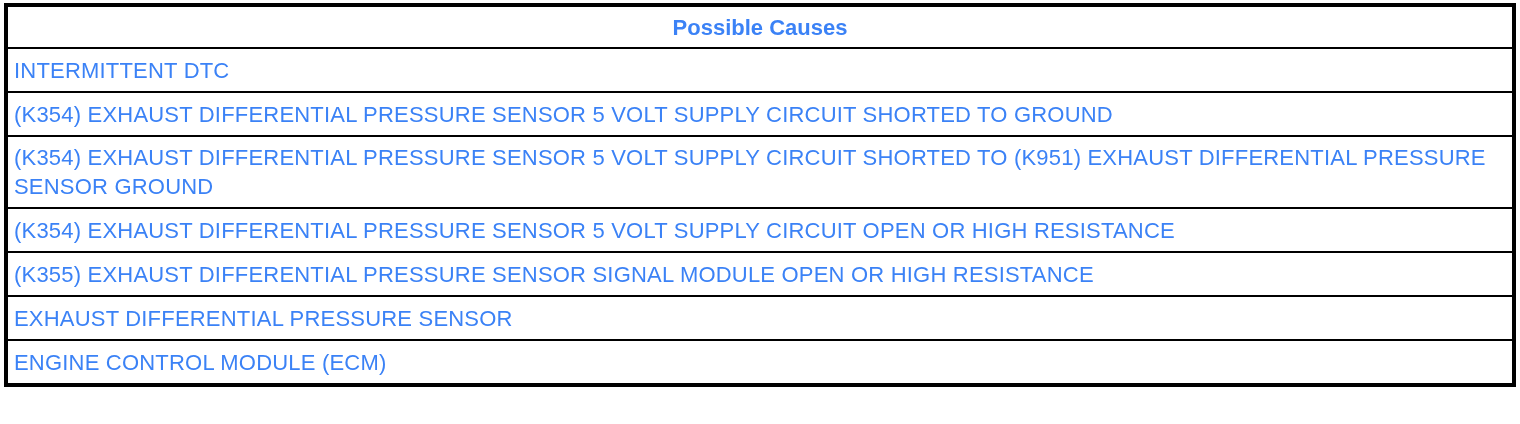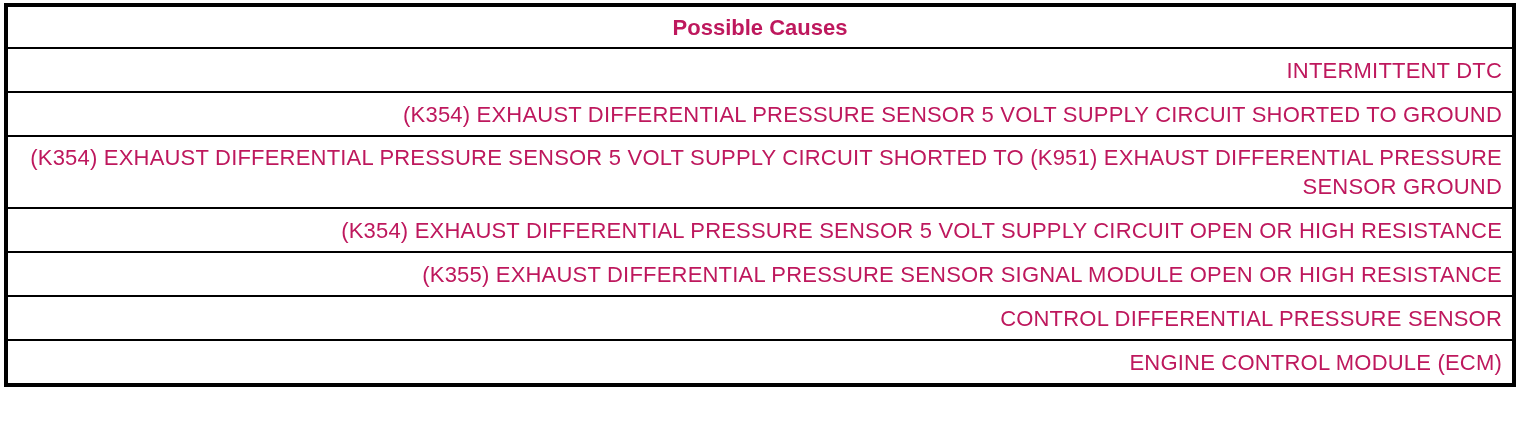--- a/index.html
+++ b/index.html
@@ -17,34 +17,34 @@
     border-collapse: collapse;
     width: 1512px;
     margin: 3px 4px;
     table-layout: fixed;
     background: #ffffff;
     border: 4px solid #000000;
   }
   .causes-table th,
   .causes-table td {
     border: 2px solid #000000;
-    color: #be185d;
+    color: #3b82f6;
     font-size: 22px;
     line-height: 29px;
     vertical-align: middle;
   }
   .causes-table th {
     font-weight: bold;
     text-align: center;
     padding: 5px 6px;
     height: 30px;
   }
   .causes-table td {
     font-weight: normal;
-    text-align: right;
+    text-align: left;
     padding: 6px 10px 6px 6px;
     height: 30px;
     letter-spacing: 0.2px;
   }
 </style>
 </head>
 <body>
 
 <table class="causes-table">
   <thead>
@@ -62,19 +62,19 @@
     <tr>
       <td>(K354) EXHAUST DIFFERENTIAL PRESSURE SENSOR 5 VOLT SUPPLY CIRCUIT SHORTED TO (K951) EXHAUST DIFFERENTIAL PRESSURE SENSOR GROUND</td>
     </tr>
     <tr>
       <td>(K354) EXHAUST DIFFERENTIAL PRESSURE SENSOR 5 VOLT SUPPLY CIRCUIT OPEN OR HIGH RESISTANCE</td>
     </tr>
     <tr>
       <td>(K355) EXHAUST DIFFERENTIAL PRESSURE SENSOR SIGNAL MODULE OPEN OR HIGH RESISTANCE</td>
     </tr>
     <tr>
-      <td>CONTROL DIFFERENTIAL PRESSURE SENSOR</td>
+      <td>EXHAUST DIFFERENTIAL PRESSURE SENSOR</td>
     </tr>
     <tr>
       <td>ENGINE CONTROL MODULE (ECM)</td>
     </tr>
   </tbody>
 </table>
 
 </body></html>

